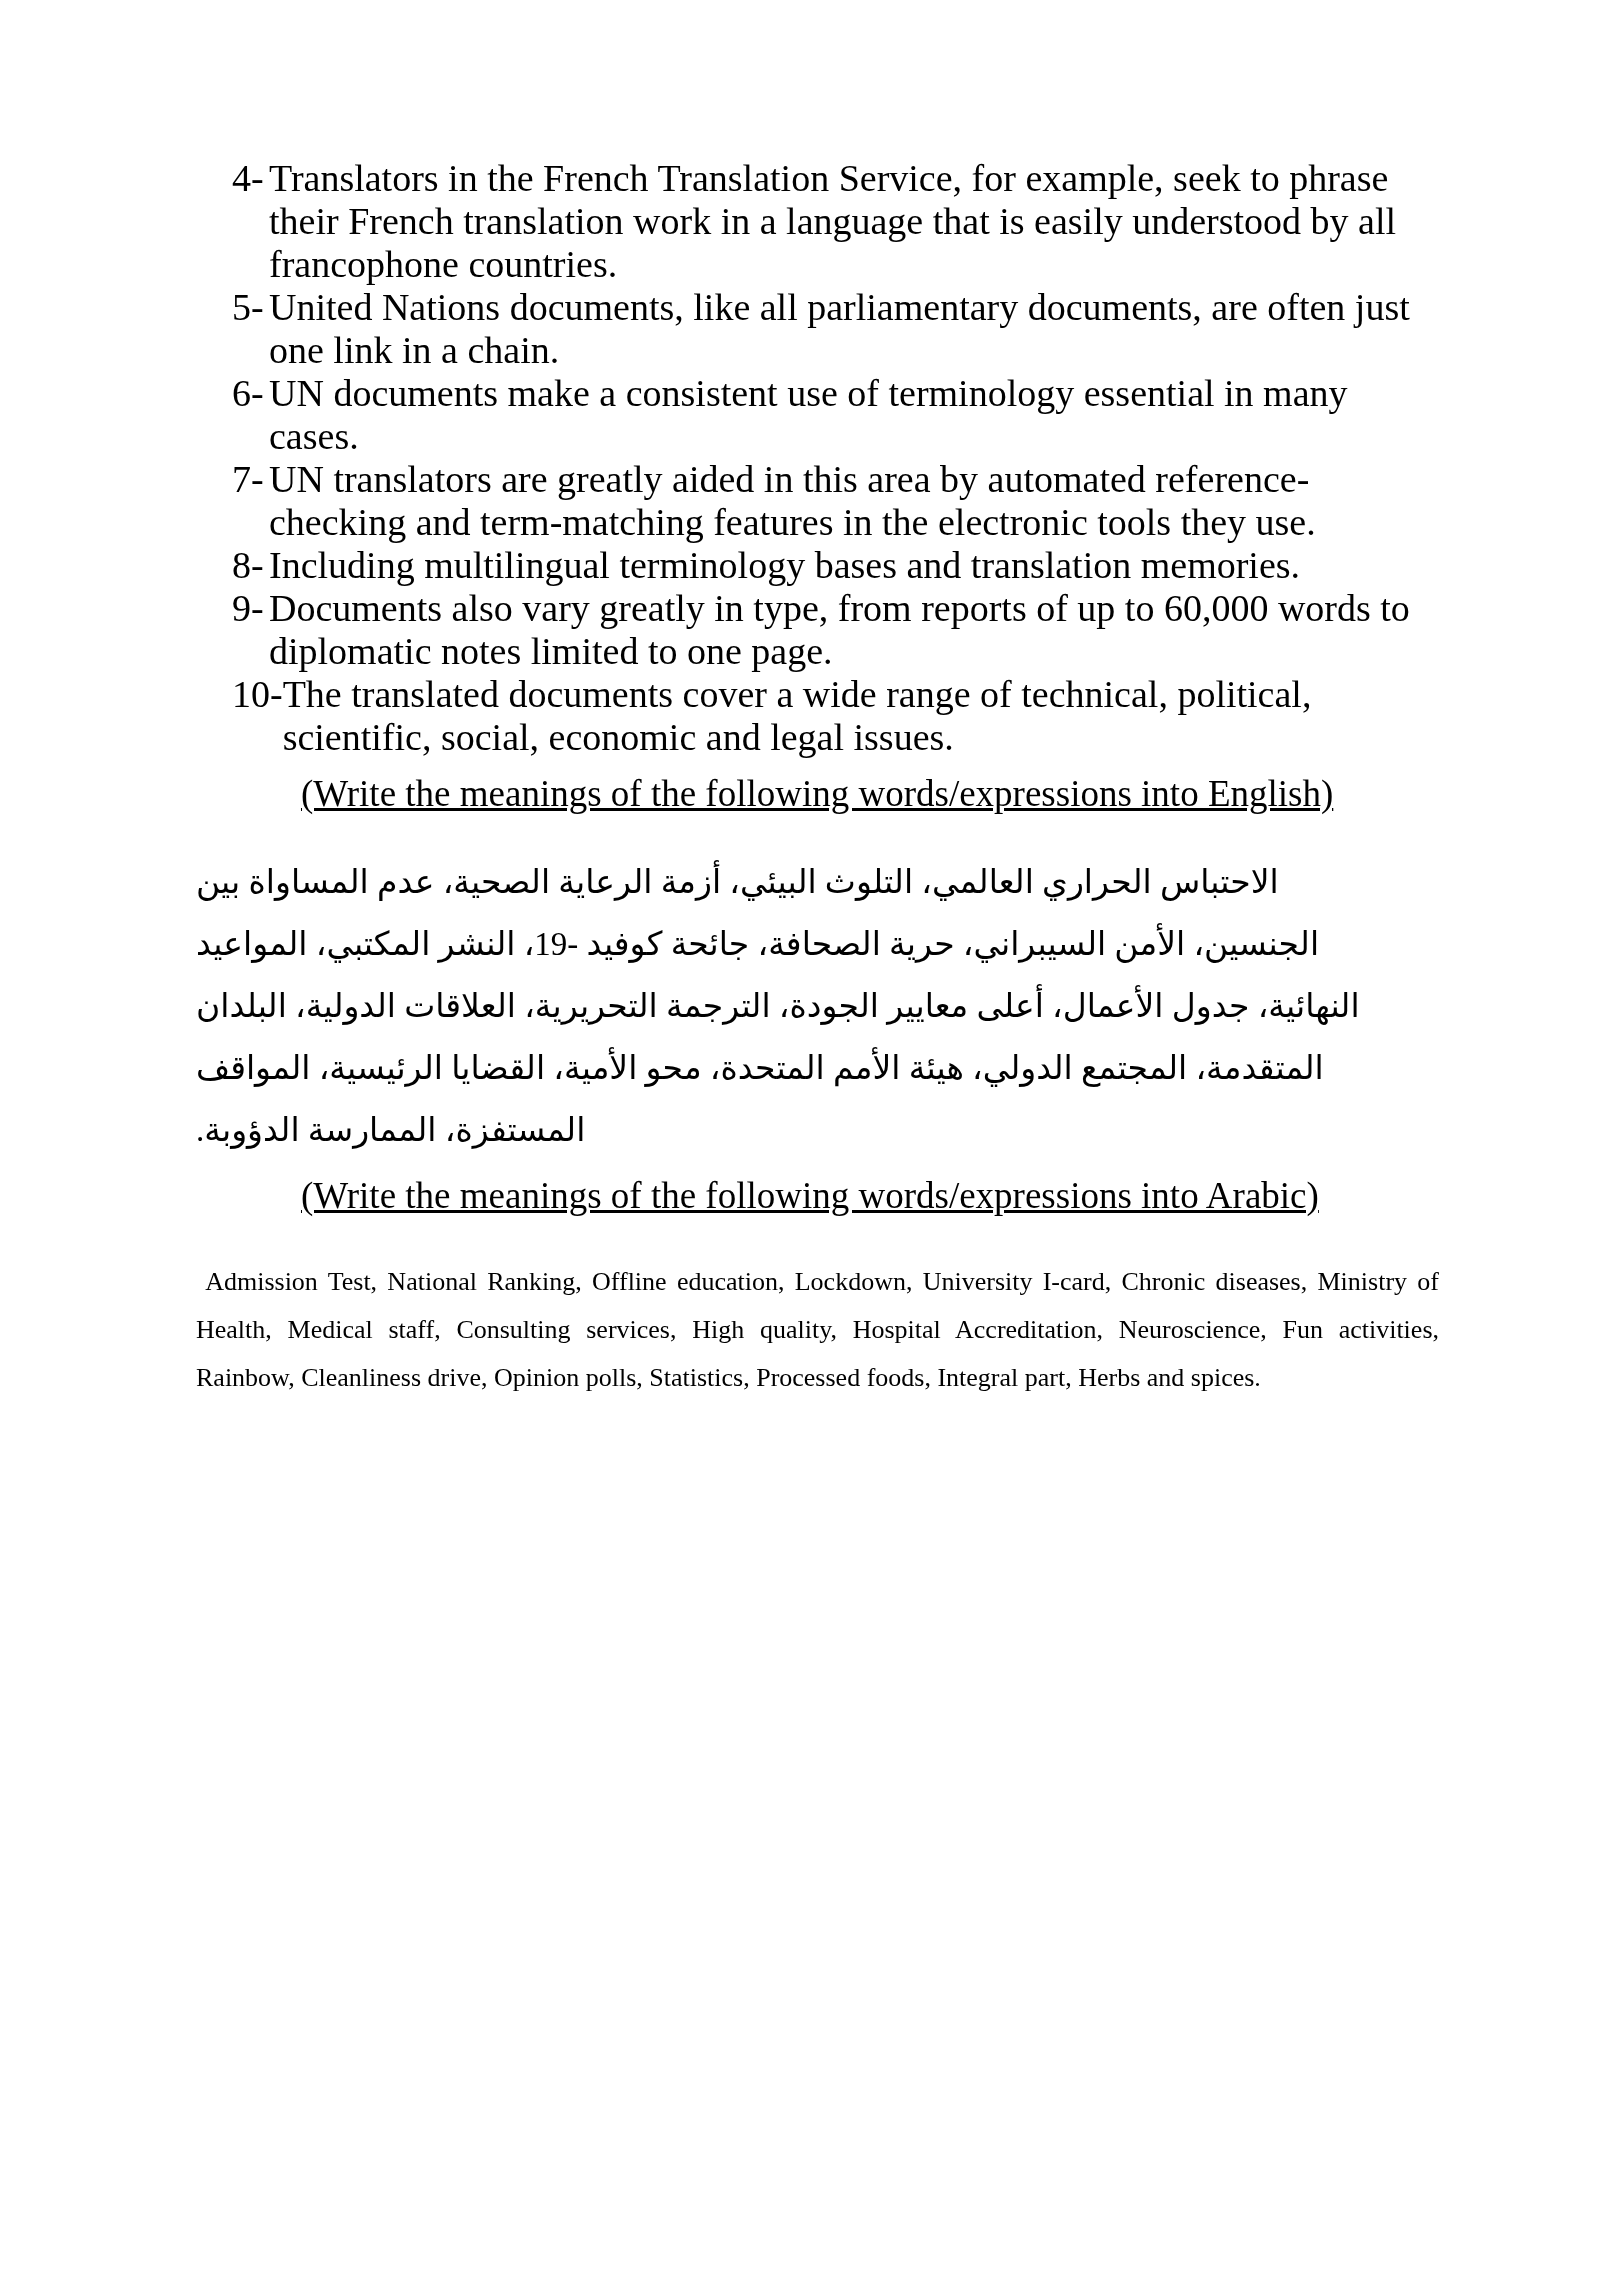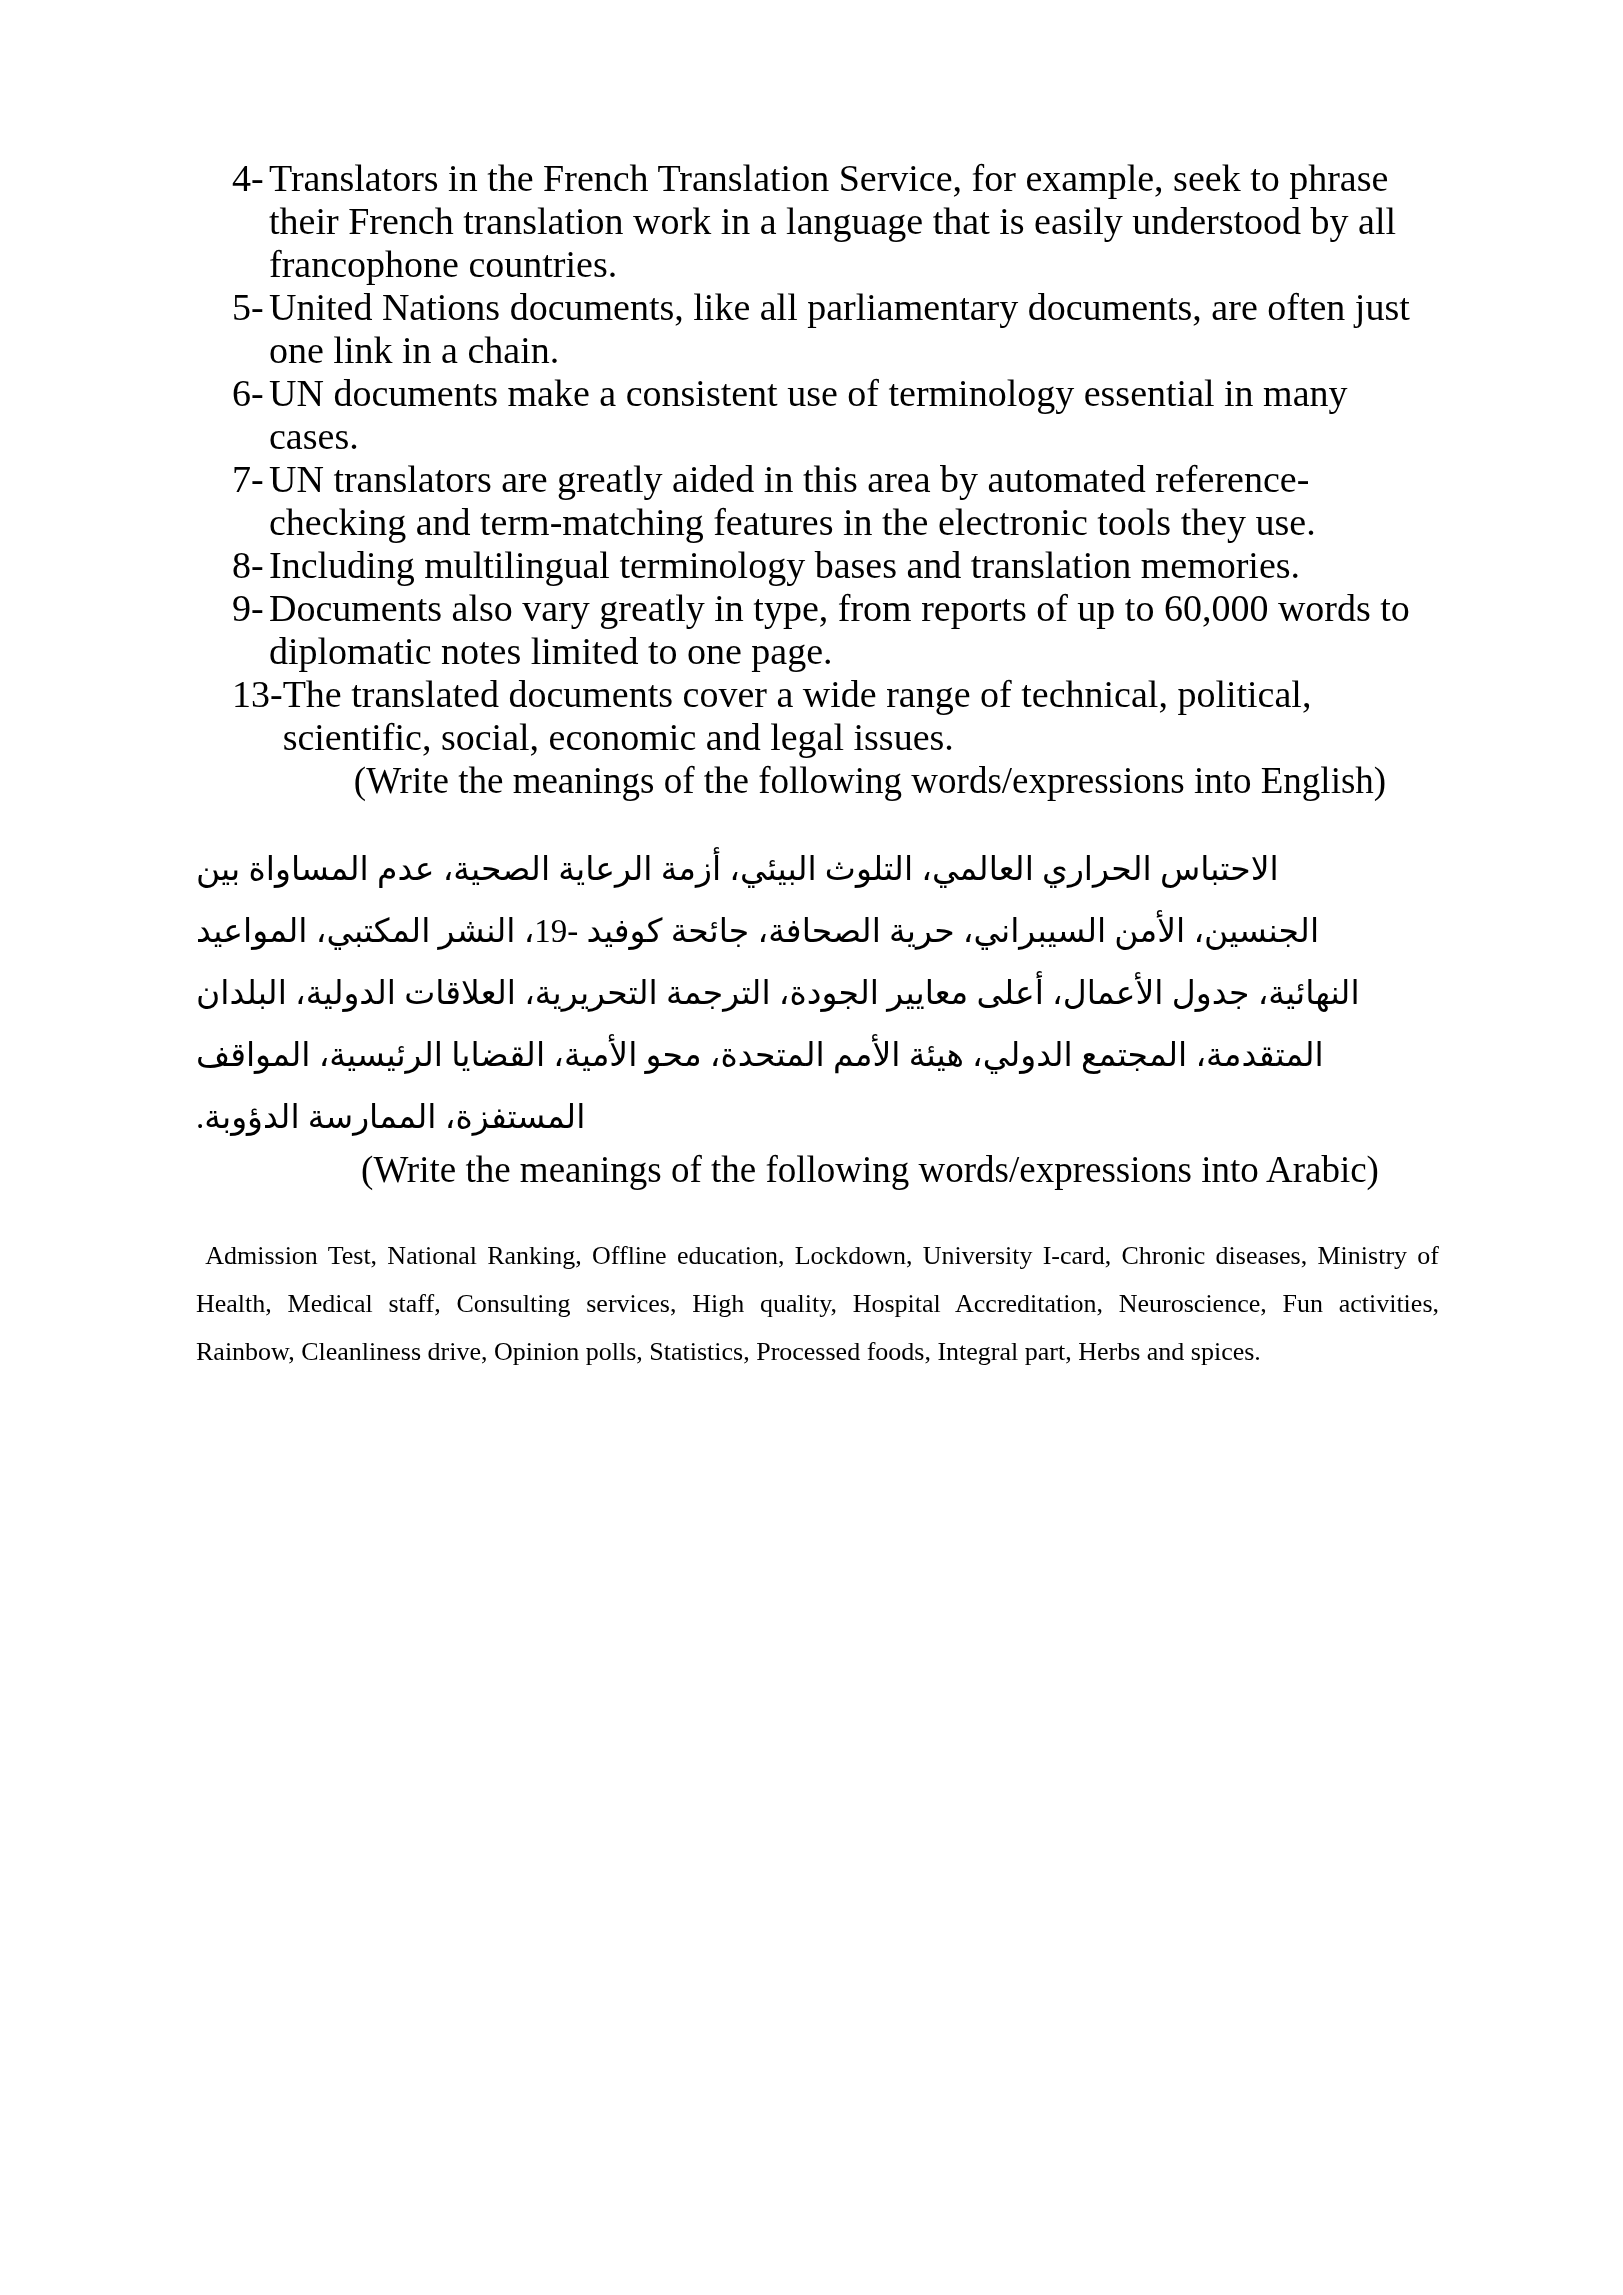--- a/index.html
+++ b/index.html
@@ -41,24 +41,25 @@
     direction: rtl;
     unicode-bidi: embed;
     text-align: right;
     font-size: 34px;
     line-height: 46px;
     margin: 56px 8.5px 0 0;
     font-family: "Liberation Serif", "DejaVu Sans", serif;
   }
   
   .sub {
-    text-align: center;
     font-size: 37px;
     line-height: 43px;
+    margin-top: 13px;
     padding-left: 105px;
+    text-decoration: underline;
   }
   
   .terms-ar {
     direction: rtl;
     unicode-bidi: embed;
     text-align: left;
     font-size: 33px;
     line-height: 62px;
     margin: 36px 51px 0 0;
     font-family: "Liberation Serif", "DejaVu Sans", serif;
@@ -97,21 +98,21 @@
     </div>
     <div class="li">
       <span class="num">8-</span>
       <span class="txt">Including multilingual terminology bases and translation memories.</span>
     </div>
     <div class="li">
       <span class="num">9-</span>
       <span class="txt">Documents also vary greatly in type, from reports of up to 60,000 words to diplomatic notes limited to one page.</span>
     </div>
     <div class="li">
-      <span class="num">13-</span>
+      <span class="num">10-</span>
       <span class="txt">The translated documents cover a wide range of technical, political, scientific, social, economic and legal issues.</span>
     </div>
   </div>
 
 
   <div class="sub">(Write the meanings of the following words/expressions into English)</div>
 
   <div class="terms-ar" dir="rtl">الاحتباس الحراري العالمي، التلوث البيئي، أزمة الرعاية الصحية، عدم المساواة بين الجنسين، الأمن السيبراني، حرية الصحافة، جائحة كوفيد -19، النشر المكتبي، المواعيد النهائية، جدول الأعمال، أعلى معايير الجودة، الترجمة التحريرية، العلاقات الدولية، البلدان المتقدمة، المجتمع الدولي، هيئة الأمم المتحدة، محو الأمية، القضايا الرئيسية، المواقف المستفزة، الممارسة الدؤوبة.</div>
 
 

